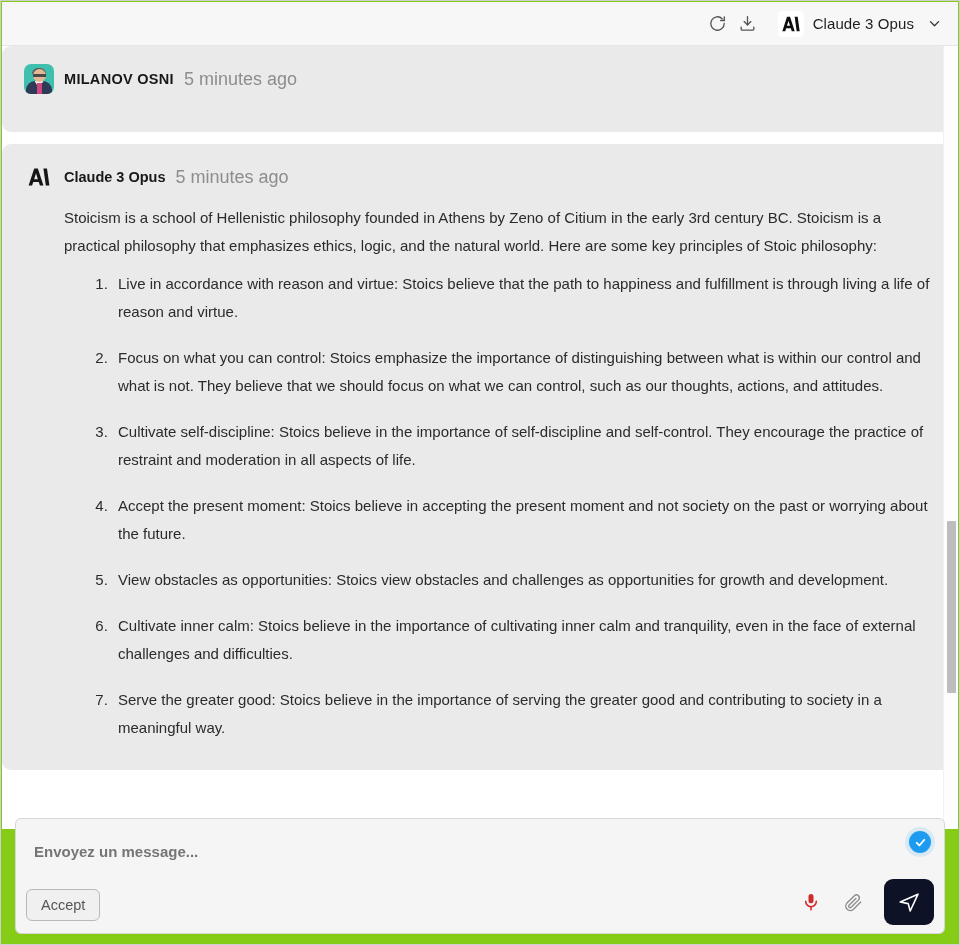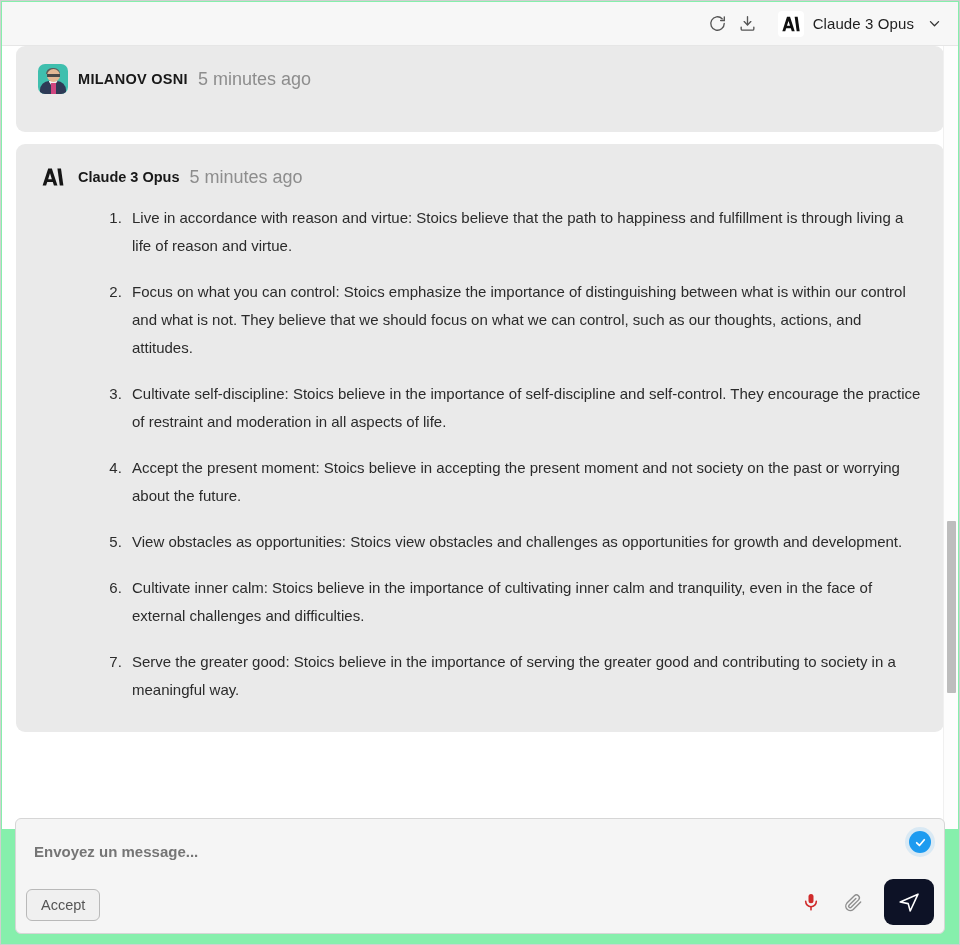--- a/index.html
+++ b/index.html
@@ -9,21 +9,21 @@
     height: 945px;
     overflow: hidden;
     font-family: "Liberation Sans", sans-serif;
     background: #ffffff;
   }
 
   #app {
     position: relative;
     width: 960px;
     height: 945px;
-    background: #86efac;
+    background: #84cc16;
     border: 1px solid #cfcfcf;
     overflow: hidden;
   }
 
   
   .header {
     position: absolute;
     top: 1px; left: 1px; right: 1px;
     height: 44px;
     background: #f7f7f7;
@@ -65,21 +65,21 @@
     display: flex; align-items: center; justify-content: center;
   }
 
   
   .chat-scroll {
     position: absolute;
     top: 45px; left: 1px; right: 1px;
     bottom: 115px;
     background: #ffffff;
     overflow: hidden;
-    padding: 0 14px;
+    padding: 0 0;
   }
 
   .msg {
     background: #eaeaea;
     border-radius: 9px;
     padding: 18px 22px 20px 22px;
     margin-bottom: 12px;
   }
   .msg-user { padding-bottom: 26px; }
 
@@ -330,20 +330,21 @@
         <span class="logo-mark">
           <svg width="24" height="24" viewBox="0 0 24 24">
             <path d="M7.2 3.4 1.6 20.6h3.5l1.15-3.6h5.55l1.15 3.6h3.5L10.85 3.4H7.2zm-.05 10.8L9 8.25l1.85 5.95H7.15z" fill="#161616"></path>
             <path d="M16.4 3.4h3.6l2.4 17.2h-3.6L16.4 3.4z" fill="#161616"></path>
           </svg>
         </span>
         <span class="author">Claude 3 Opus</span>
         <span class="timestamp">5 minutes ago</span>
       </div>
       <div class="msg-body">
+        <p>Stoicism is a school of Hellenistic philosophy founded in Athens by Zeno of Citium in the early 3rd century BC. Stoicism is a practical philosophy that emphasizes ethics, logic, and the natural world. Here are some key principles of Stoic philosophy:</p>
         <ol>
           <li>Live in accordance with reason and virtue: Stoics believe that the path to happiness and fulfillment is through living a life of reason and virtue.</li>
           <li>Focus on what you can control: Stoics emphasize the importance of distinguishing between what is within our control and what is not. They believe that we should focus on what we can control, such as our thoughts, actions, and attitudes.</li>
           <li>Cultivate self-discipline: Stoics believe in the importance of self-discipline and self-control. They encourage the practice of restraint and moderation in all aspects of life.</li>
           <li>Accept the present moment: Stoics believe in accepting the present moment and not society on the past or worrying about the future.</li>
           <li>View obstacles as opportunities: Stoics view obstacles and challenges as opportunities for growth and development.</li>
           <li>Cultivate inner calm: Stoics believe in the importance of cultivating inner calm and tranquility, even in the face of external challenges and difficulties.</li>
           <li>Serve the greater good: Stoics believe in the importance of serving the greater good and contributing to society in a meaningful way.</li>
         </ol>
       </div>

